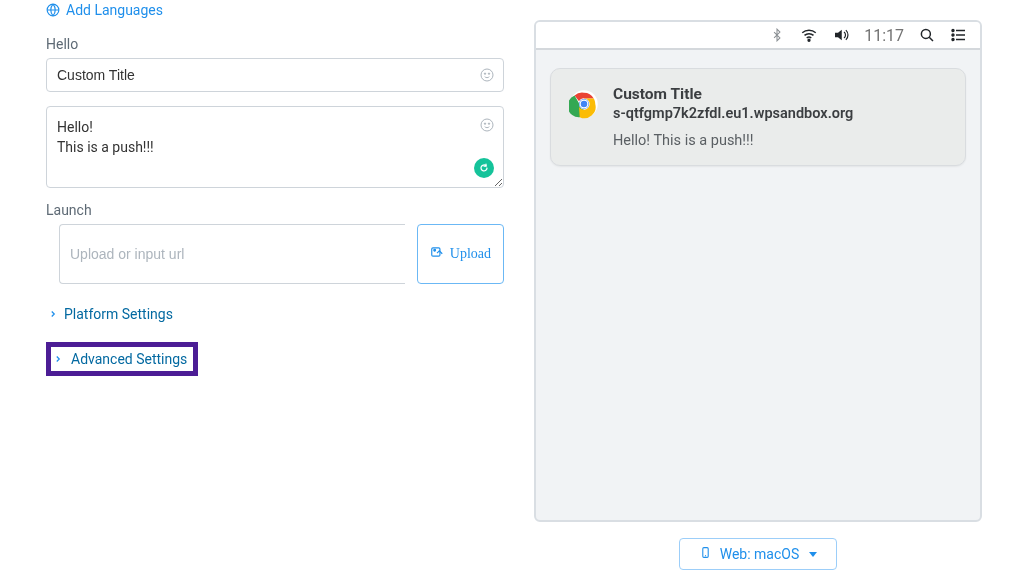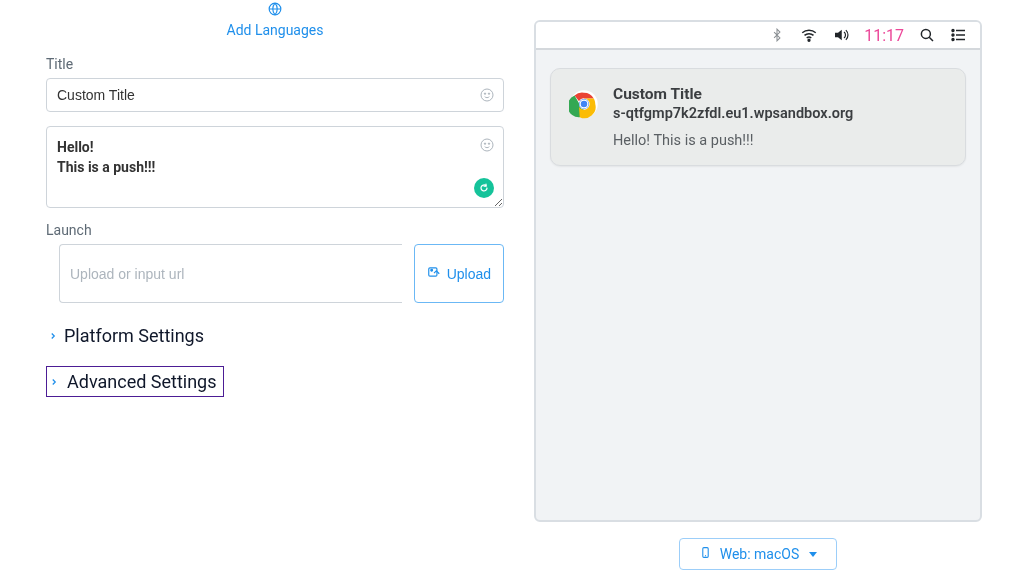--- a/index.html
+++ b/index.html
@@ -29,21 +29,20 @@
     }
     .add-languages {
       display: flex;
       align-items: center;
       gap: 6px;
       color: #1f8feb;
       font-size: 14px;
       margin-bottom: 18px;
       cursor: pointer;
       margin-top: 2px;
-      flex-direction: column;
     }
     .globe-icon {
       width: 14px; height: 14px;
       display: inline-flex;
       align-items: center;
       justify-content: center;
     }
     .field-group { margin-bottom: 14px; }
     .field-label {
       font-size: 14px;
@@ -82,21 +81,20 @@
       width: 100%;
       border: 1px solid #ced4da;
       border-radius: 4px;
       padding: 10px 36px 10px 10px;
       font-size: 14px;
       color: #333;
       resize: vertical;
       height: 82px;
       font-family: inherit;
       line-height: 1.45;
-      font-weight: bold;
     }
     .grammarly-badge {
       position: absolute;
       right: 10px;
       bottom: 10px;
       width: 20px; height: 20px;
       border-radius: 50%;
       background: #15c39a;
       display:flex; align-items:center; justify-content:center;
     }
@@ -115,32 +113,33 @@
       border-radius: 4px;
       color: #1f8feb;
       background: #fff;
       padding: 20px 12px;
       font-size: 14px;
       display: flex;
       align-items: center;
       gap: 6px;
       cursor: pointer;
       margin-left: 12px;
+      font-family: Liberation Serif, serif;
     }
     .expand-link {
       display: inline-flex;
       align-items: center;
       gap: 6px;
-      color: #0f172a;
-      font-size: 18px;
+      color: #0369a1;
+      font-size: 14px;
       cursor: pointer;
       padding: 4px 6px 4px 2px;
       margin-top: 4px;
     }
-    .expand-link.outlined { border: 1px solid #4c1d95; gap: 8px; }
+    .expand-link.outlined { border: 5px solid #4c1d95; gap: 8px; }
     .chevron {
       width: 10px; height: 10px;
       display: inline-flex;
     }
     
     .preview-frame {
       width: 448px;
       height: 502px;
       border: 2px solid #d9dee3;
       border-radius: 6px;
@@ -151,21 +150,21 @@
     }
     .menubar {
       height: 28px;
       background: #fff;
       border-bottom: 2px solid #d4d8dc;
       display: flex;
       justify-content: flex-end;
       align-items: center;
       gap: 14px;
       padding: 0 12px;
-      color: #ec4899;
+      color: #737373;
       font-size: 15px;
     }
     .menubar .icon { width: 18px; height: 18px; display:flex; align-items:center; justify-content:center; }
     .notification-card {
       margin: 18px 14px 0 14px;
       background: #eaeceb;
       border: 1px solid #d9dcdf;
       border-radius: 10px;
       padding: 16px 18px;
       display: flex;
@@ -226,21 +225,21 @@
       <span class="globe-icon">
         <svg viewBox="0 0 24 24" width="14" height="14" fill="none" stroke="#1f8feb" stroke-width="2">
           <circle cx="12" cy="12" r="10"></circle>
           <path d="M2 12h20M12 2a15 15 0 010 20M12 2a15 15 0 000 20"></path>
         </svg>
       </span>
       <span>Add Languages</span>
     </div>
 
     <div class="field-group">
-      <label class="field-label">Title</label>
+      <label class="field-label">Hello</label>
       <div class="input-wrap">
         <input type="text" class="text-input" value="Custom Title" style="">
         <span class="emoji-btn">
           <svg viewBox="0 0 24 24" width="16" height="16" fill="none" stroke="#adb5bd" stroke-width="1.5">
             <circle cx="12" cy="12" r="9"></circle>
               <circle cx="9" cy="10" r="1" fill="#adb5bd"></circle>
               <circle cx="15" cy="10" r="1" fill="#adb5bd"></circle>
             <path d="M8.5 14.5c1 1 2 1.5 3.5 1.5s2.5-.5 3.5-1.5"></path>
           </svg>
         </span>

